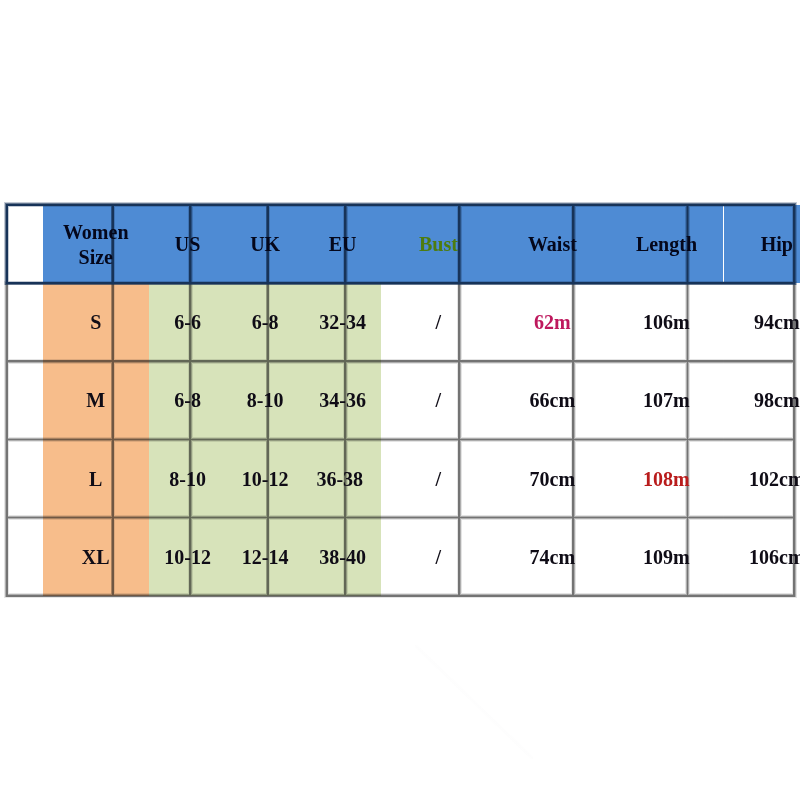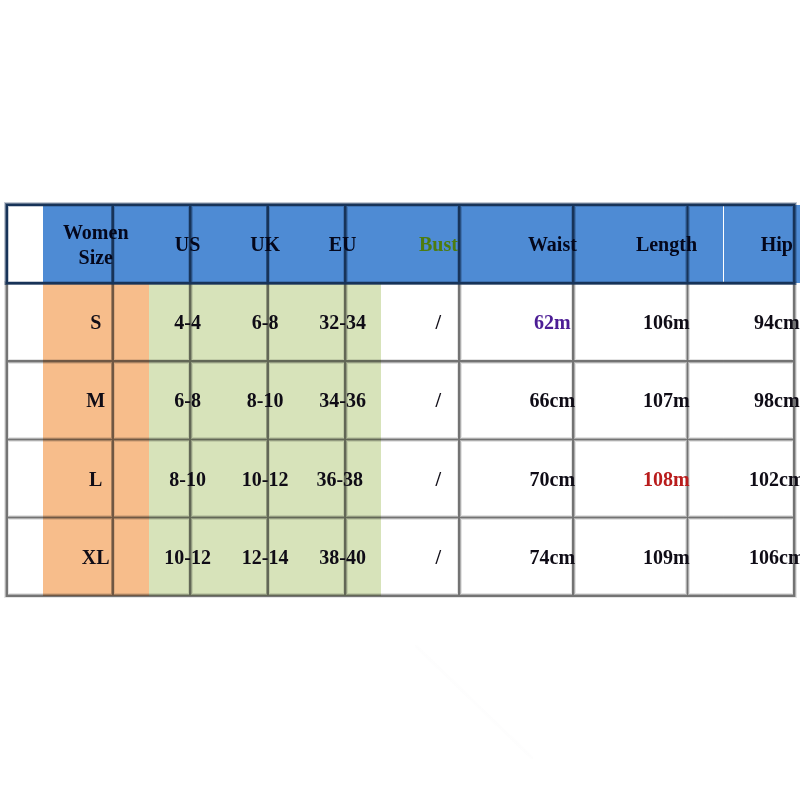--- a/index.html
+++ b/index.html
@@ -208,25 +208,25 @@
       <div class="cell head" style="left: 6.6px; top: 204.85px; width: 106.3px; height: 78.15px; color: rgb(4, 7, 27);"><div class="twoline"><span>Women</span><br><span>Size</span></div></div>
       <div class="cell head" style="left: 112.9px; top: 204.85px; width: 77.5px; height: 78.15px; color: rgb(4, 7, 27);">US</div>
       <div class="cell head" style="left: 190.4px; top: 204.85px; width: 77.5px; height: 78.15px; color: rgb(4, 7, 27);">UK</div>
       <div class="cell head" style="left: 267.9px; top: 204.85px; width: 77.5px; height: 78.15px; color: rgb(4, 7, 27);">EU</div>
       <div class="cell head" style="left: 345.4px; top: 204.85px; width: 114px; height: 78.15px; color: #4d7c0f;">Bust</div>
       <div class="cell head" style="left: 459.4px; top: 204.85px; width: 114px; height: 78.15px; color: rgb(4, 7, 27);">Waist</div>
       <div class="cell head" style="left: 573.4px; top: 204.85px; width: 114.1px; height: 78.15px; color: rgb(4, 7, 27);">Length</div>
       <div class="cell head" style="left: 687.5px; top: 204.85px; width: 106.7px; height: 78.15px; color: rgb(4, 7, 27);">Hip</div>
 
       <div class="cell" style="left: 6.6px; top: 283px; width: 106.3px; height: 78.3px; color: rgb(15, 12, 22);">S</div>
-      <div class="cell" style="left: 112.9px; top: 283px; width: 77.5px; height: 78.3px; color: rgb(15, 12, 22);">4-4</div>
+      <div class="cell" style="left: 112.9px; top: 283px; width: 77.5px; height: 78.3px; color: rgb(15, 12, 22);">6-6</div>
       <div class="cell" style="left: 190.4px; top: 283px; width: 77.5px; height: 78.3px; color: rgb(15, 12, 22);">6-8</div>
       <div class="cell" style="left: 267.9px; top: 283px; width: 77.5px; height: 78.3px; color: rgb(15, 12, 22);">32-34</div>
       <div class="cell" style="left: 345.4px; top: 283px; width: 114px; height: 78.3px; color: rgb(15, 12, 22);">/</div>
-      <div class="cell" style="left: 459.4px; top: 283px; width: 114px; height: 78.3px; color: #4c1d95;">62m</div>
+      <div class="cell" style="left: 459.4px; top: 283px; width: 114px; height: 78.3px; color: #be185d;">62m</div>
       <div class="cell" style="left: 573.4px; top: 283px; width: 114.1px; height: 78.3px; color: rgb(15, 12, 22);">106m</div>
       <div class="cell" style="left: 687.5px; top: 283px; width: 106.7px; height: 78.3px; color: rgb(15, 12, 22);">94cm</div>
 
       <div class="cell" style="left: 6.6px; top: 361.3px; width: 106.3px; height: 78.15px; color: rgb(15, 12, 22);">M</div>
       <div class="cell" style="left: 112.9px; top: 361.3px; width: 77.5px; height: 78.15px; color: rgb(15, 12, 22);">6-8</div>
       <div class="cell" style="left: 190.4px; top: 361.3px; width: 77.5px; height: 78.15px; color: rgb(15, 12, 22);">8-10</div>
       <div class="cell" style="left: 267.9px; top: 361.3px; width: 77.5px; height: 78.15px; color: rgb(15, 12, 22);">34-36</div>
       <div class="cell" style="left: 345.4px; top: 361.3px; width: 114px; height: 78.15px; color: rgb(15, 12, 22);">/</div>
       <div class="cell" style="left: 459.4px; top: 361.3px; width: 114px; height: 78.15px; color: rgb(15, 12, 22);">66cm</div>
       <div class="cell" style="left: 573.4px; top: 361.3px; width: 114.1px; height: 78.15px; color: rgb(15, 12, 22);">107m</div>

